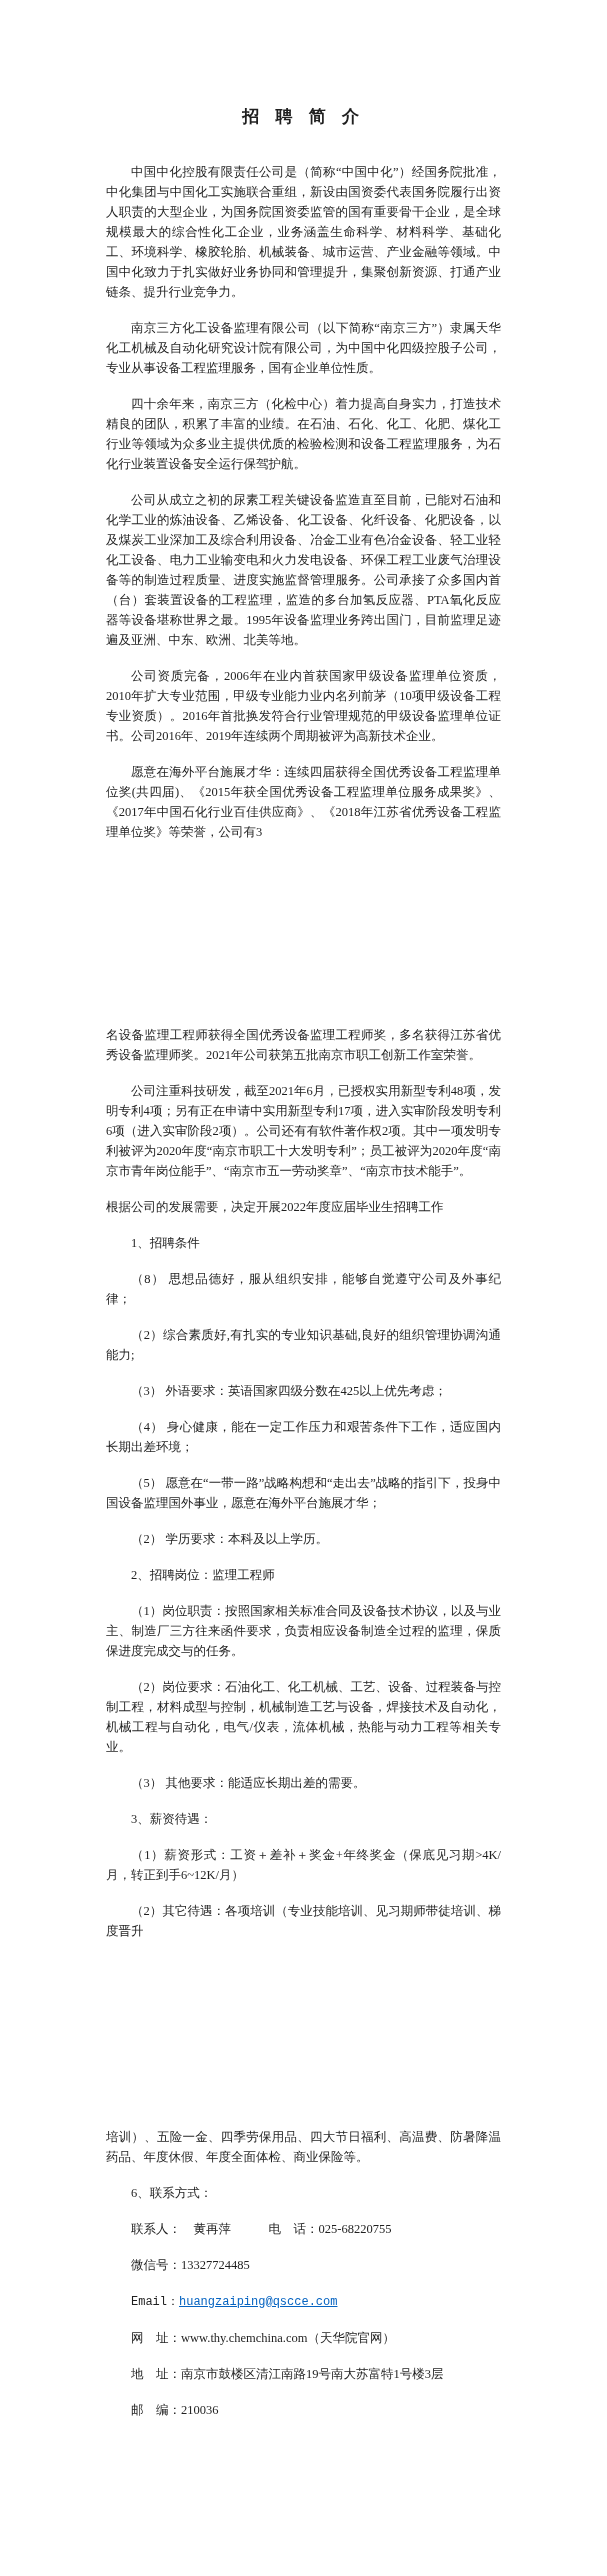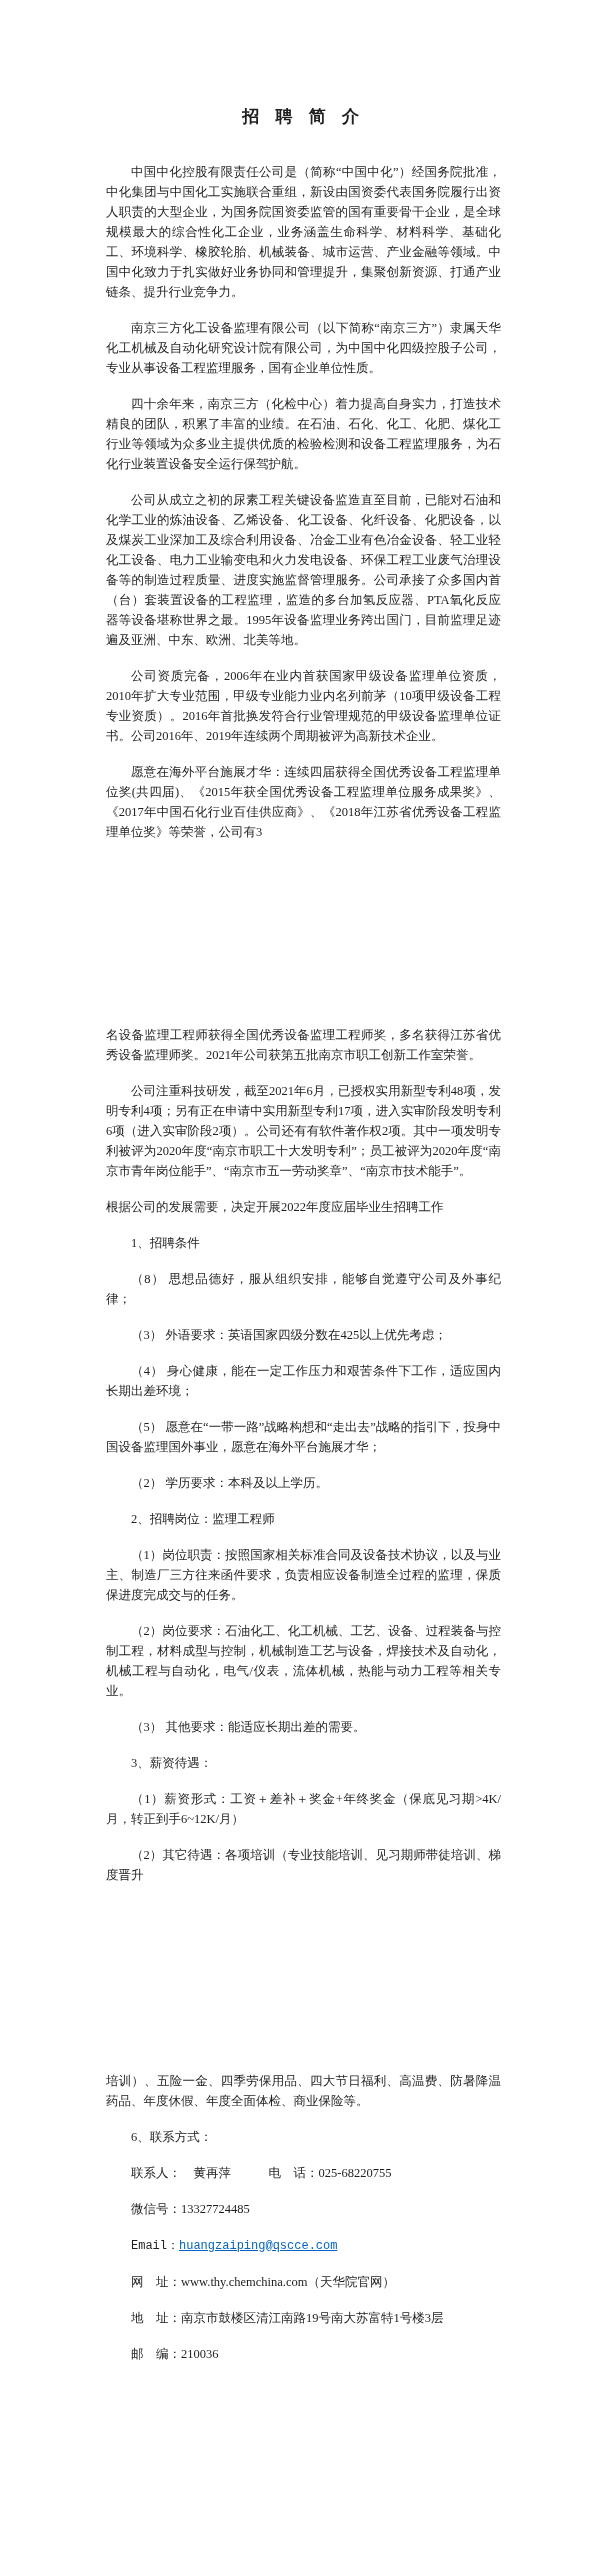--- a/index.html
+++ b/index.html
@@ -64,20 +64,21 @@
     <div class="para">四十余年来，南京三方（化检中心）着力提高自身实力，打造技术精良的团队，积累了丰富的业绩。在石油、石化、化工、化肥、煤化工行业等领域为众多业主提供优质的检验检测和设备工程监理服务，为石化行业装置设备安全运行保驾护航。</div>
     <div class="para">公司从成立之初的尿素工程关键设备监造直至目前，已能对石油和化学工业的炼油设备、乙烯设备、化工设备、化纤设备、化肥设备，以及煤炭工业深加工及综合利用设备、冶金工业有色冶金设备、轻工业轻化工设备、电力工业输变电和火力发电设备、环保工程工业废气治理设备等的制造过程质量、进度实施监督管理服务。公司承接了众多国内首（台）套装置设备的工程监理，监造的多台加氢反应器、PTA氧化反应器等设备堪称世界之最。1995年设备监理业务跨出国门，目前监理足迹遍及亚洲、中东、欧洲、北美等地。</div>
     <div class="para">公司资质完备，2006年在业内首获国家甲级设备监理单位资质，2010年扩大专业范围，甲级专业能力业内名列前茅（10项甲级设备工程专业资质）。2016年首批换发符合行业管理规范的甲级设备监理单位证书。公司2016年、2019年连续两个周期被评为高新技术企业。</div>
     <div class="para">愿意在海外平台施展才华：连续四届获得全国优秀设备工程监理单位奖(共四届)、《2015年获全国优秀设备工程监理单位服务成果奖》、《2017年中国石化行业百佳供应商》、《2018年江苏省优秀设备工程监理单位奖》等荣誉，公司有3</div>
     <div class="gap" style="height: 151px;"></div>
     <div class="para noindent">名设备监理工程师获得全国优秀设备监理工程师奖，多名获得江苏省优秀设备监理师奖。2021年公司获第五批南京市职工创新工作室荣誉。</div>
     <div class="para">公司注重科技研发，截至2021年6月，已授权实用新型专利48项，发明专利4项；另有正在申请中实用新型专利17项，进入实审阶段发明专利6项（进入实审阶段2项）。公司还有有软件著作权2项。其中一项发明专利被评为2020年度“南京市职工十大发明专利”；员工被评为2020年度“南京市青年岗位能手”、“南京市五一劳动奖章”、“南京市技术能手”。</div>
     <div class="para noindent bold-heading">根据公司的发展需要，决定开展2022年度应届毕业生招聘工作</div>
     <div class="para">1、招聘条件</div>
     <div class="para">（8） 思想品德好，服从组织安排，能够自觉遵守公司及外事纪律；</div>
+    <div class="para">（2）综合素质好,有扎实的专业知识基础,良好的组织管理协调沟通能力;</div>
     <div class="para">（3） 外语要求：英语国家四级分数在425以上优先考虑；</div>
     <div class="para">（4） 身心健康，能在一定工作压力和艰苦条件下工作，适应国内长期出差环境；</div>
     <div class="para">（5） 愿意在“一带一路”战略构想和“走出去”战略的指引下，投身中国设备监理国外事业，愿意在海外平台施展才华；</div>
     <div class="para">（2） 学历要求：本科及以上学历。</div>
     <div class="para">2、招聘岗位：监理工程师</div>
     <div class="para">（1）岗位职责：按照国家相关标准合同及设备技术协议，以及与业主、制造厂三方往来函件要求，负责相应设备制造全过程的监理，保质保进度完成交与的任务。</div>
     <div class="para">（2）岗位要求：石油化工、化工机械、工艺、设备、过程装备与控制工程，材料成型与控制，机械制造工艺与设备，焊接技术及自动化，机械工程与自动化，电气/仪表，流体机械，热能与动力工程等相关专业。</div>
     <div class="para">（3） 其他要求：能适应长期出差的需要。</div>
     <div class="para">3、薪资待遇：</div>
     <div class="para">（1）薪资形式：工资＋差补＋奖金+年终奖金（保底见习期&gt;4K/月，转正到手6~12K/月）</div>

